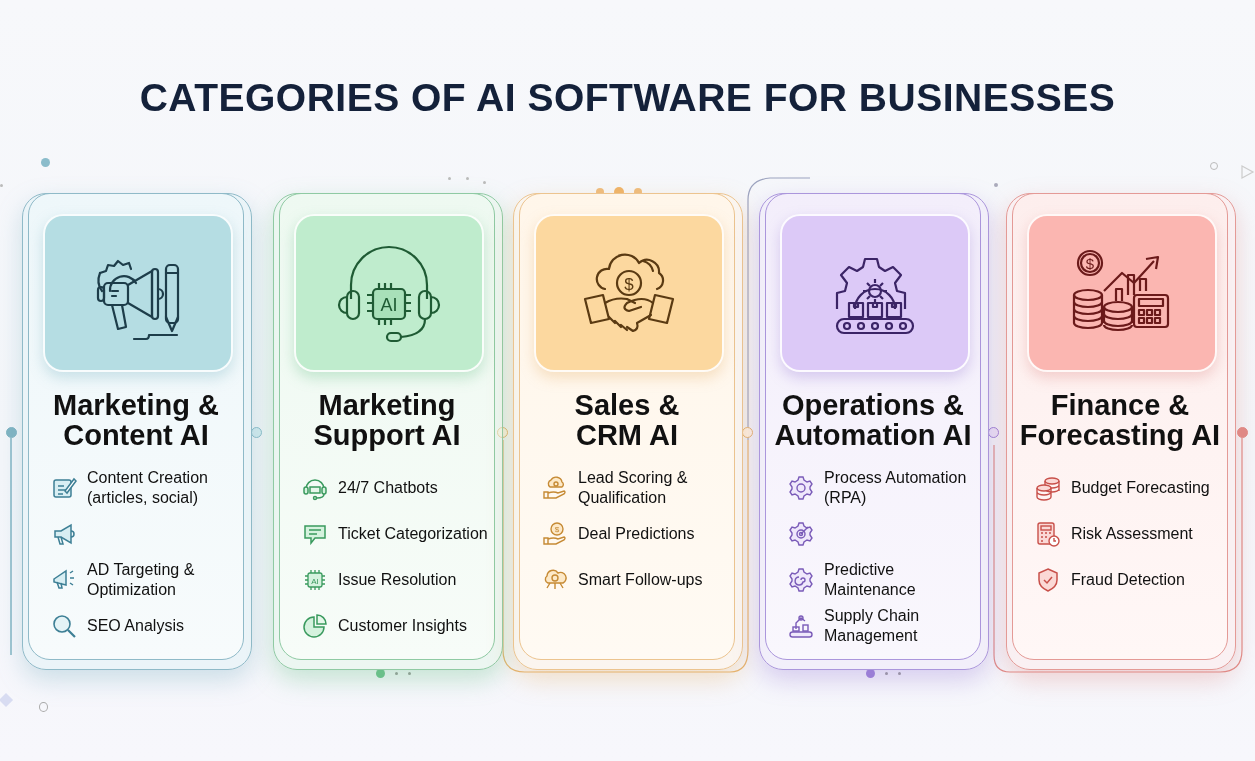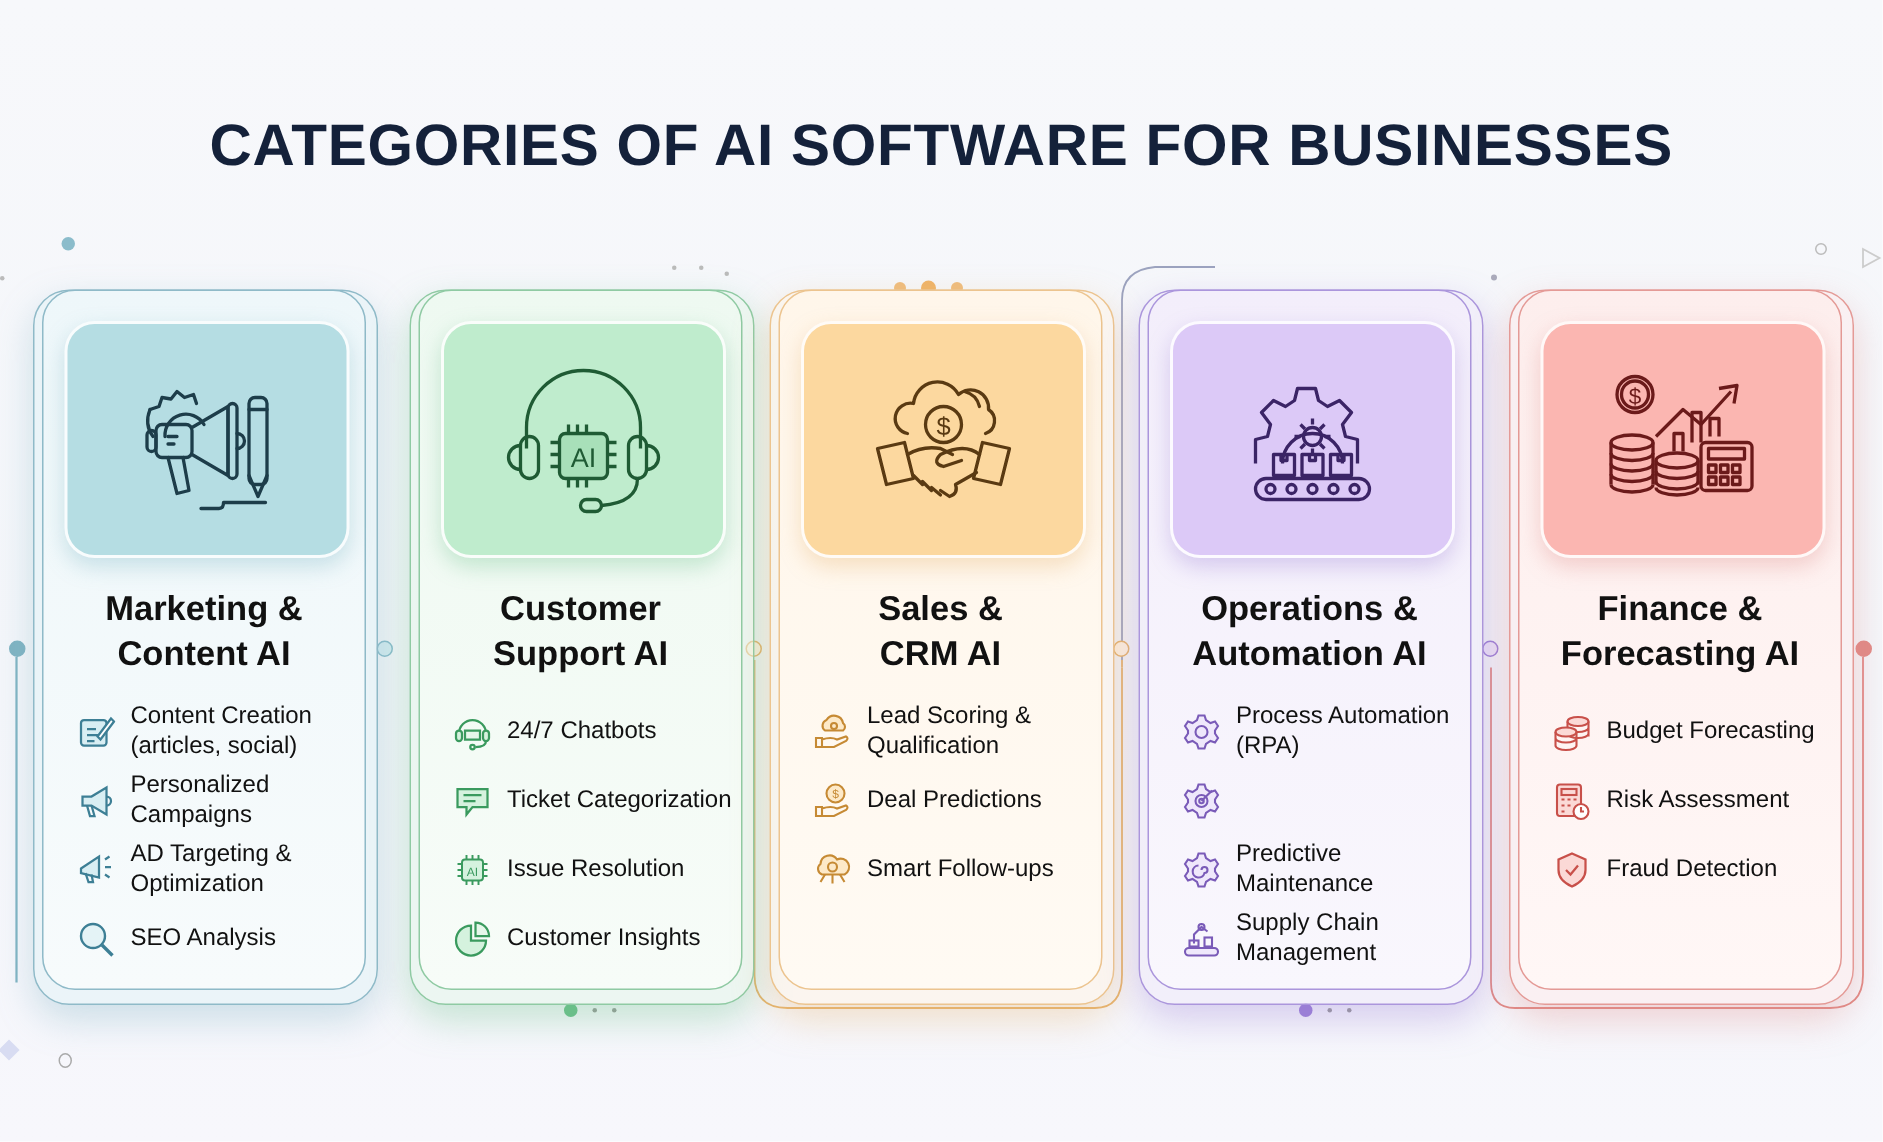--- a/index.html
+++ b/index.html
@@ -23,21 +23,21 @@
     border-radius:22px; border:1.5px solid; background:#fff;
   }
   .icon-box {
     position:absolute; left:14px; top:20px; width:186px; height:154px;
     border-radius:20px; border:2px solid rgba(255,255,255,0.9);
     display:flex; align-items:center; justify-content:center;
   }
   .icon-box svg { width:120px; height:120px; }
   .card-title {
     position:absolute; left:0; top:196px; width:214px; text-align:center;
-    font-size:23px; font-weight:bold; color:#111; line-height:30px;
+    font-size:29px; font-weight:bold; color:#111; line-height:30px;
   }
   .items { position:absolute; left:22px; top:274px; width:190px; }
   .item { display:flex; align-items:center; margin-bottom:6px; min-height:40px; }
   .item .ic { width:26px; height:26px; flex:0 0 26px; margin-right:10px; }
   .item .txt { font-size:16px; line-height:20px; color:#111; }
   .conn { position:absolute; width:11px; height:11px; border-radius:50%; top:427px; border:1.5px solid; box-sizing:border-box; }
   .dots { position:absolute; display:flex; gap:10px; align-items:center; }
   .dots span { display:block; border-radius:50%; }
 </style>
 </head>
@@ -123,21 +123,20 @@
             <path d="M14 16 L23 4 L25 6 L16 18 Z" fill="#fff"></path>
           </svg>
         <span class="txt">Content Creation (articles, social)</span>
       </div>
       <div class="item">
         <svg class="ic" viewBox="0 0 26 26" fill="none" stroke="#3d7f95" stroke-width="1.5">
             <path d="M4 10 h6 l10-6 v18 l-10-6 H4 Z" fill="#d8eef3"></path>
             <path d="M7 16 l2 7 h3 l-2-7"></path>
             <path d="M20 10 a3 3 0 0 1 0 6"></path>
           </svg>
-        <span class="txt">Personalized Campaigns</span>
       </div>
       <div class="item">
         <svg class="ic" viewBox="0 0 26 26" fill="none" stroke="#3d7f95" stroke-width="1.5">
             <path d="M3 12 l12-8 v14 l-12-3 Z" fill="#d8eef3"></path>
             <path d="M6 15 l2 6 h3 l-1-5"></path>
             <path d="M19 6 l3-2 M19 11 h4 M19 16 l3 2"></path>
           </svg>
         <span class="txt">AD Targeting &amp; Optimization</span>
       </div>
       <div class="item">
@@ -161,21 +160,21 @@
         <rect x="90" y="58" width="12" height="28" rx="6"></rect>
         <path d="M18 64 a8 8 0 0 0 0 16 M102 64 a8 8 0 0 1 0 16"></path>
         <path d="M96 86 q0 16 -24 18"></path>
         <rect x="58" y="100" width="14" height="8" rx="4"></rect>
         <rect x="44" y="56" width="32" height="30" rx="4" fill="#a8e0b9"></rect>
         <path d="M50 50v6 M56 50v6 M62 50v6 M50 86v6 M56 86v6 M62 86v6 M38 62h6 M38 70h6 M38 78h6 M76 62h6 M76 70h6 M76 78h6"></path>
         <text x="60" y="78" font-family="Liberation Sans, sans-serif" font-size="18" fill="#1f5b34" stroke="none" text-anchor="middle">AI</text>
       </svg>
     </div>
     <div class="card-title">
-      <div>Customer</div>
+      <div>Marketing</div>
       <div>Support AI</div>
     </div>
     <div class="items">
       <div class="item">
         <svg class="ic" viewBox="0 0 26 26" fill="none" stroke="#3a9a5e" stroke-width="1.5">
             <path d="M4 14 a9 9 0 0 1 18 0"></path>
             <rect x="2" y="12" width="4" height="7" rx="2" fill="#d5f2de"></rect>
             <rect x="20" y="12" width="4" height="7" rx="2" fill="#d5f2de"></rect>
             <path d="M8 12 h10 v6 h-10 Z" fill="#e6f7ea"></path>
             <path d="M22 19 q0 4 -7 4"></path>

